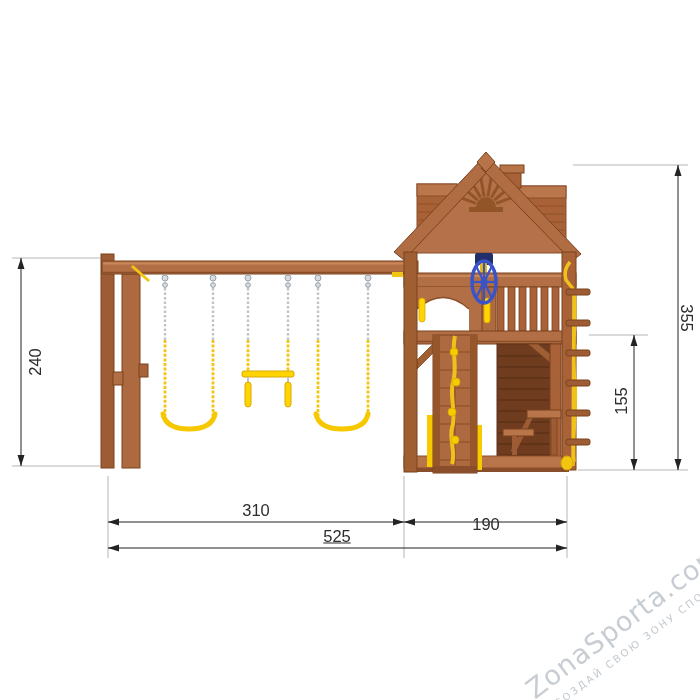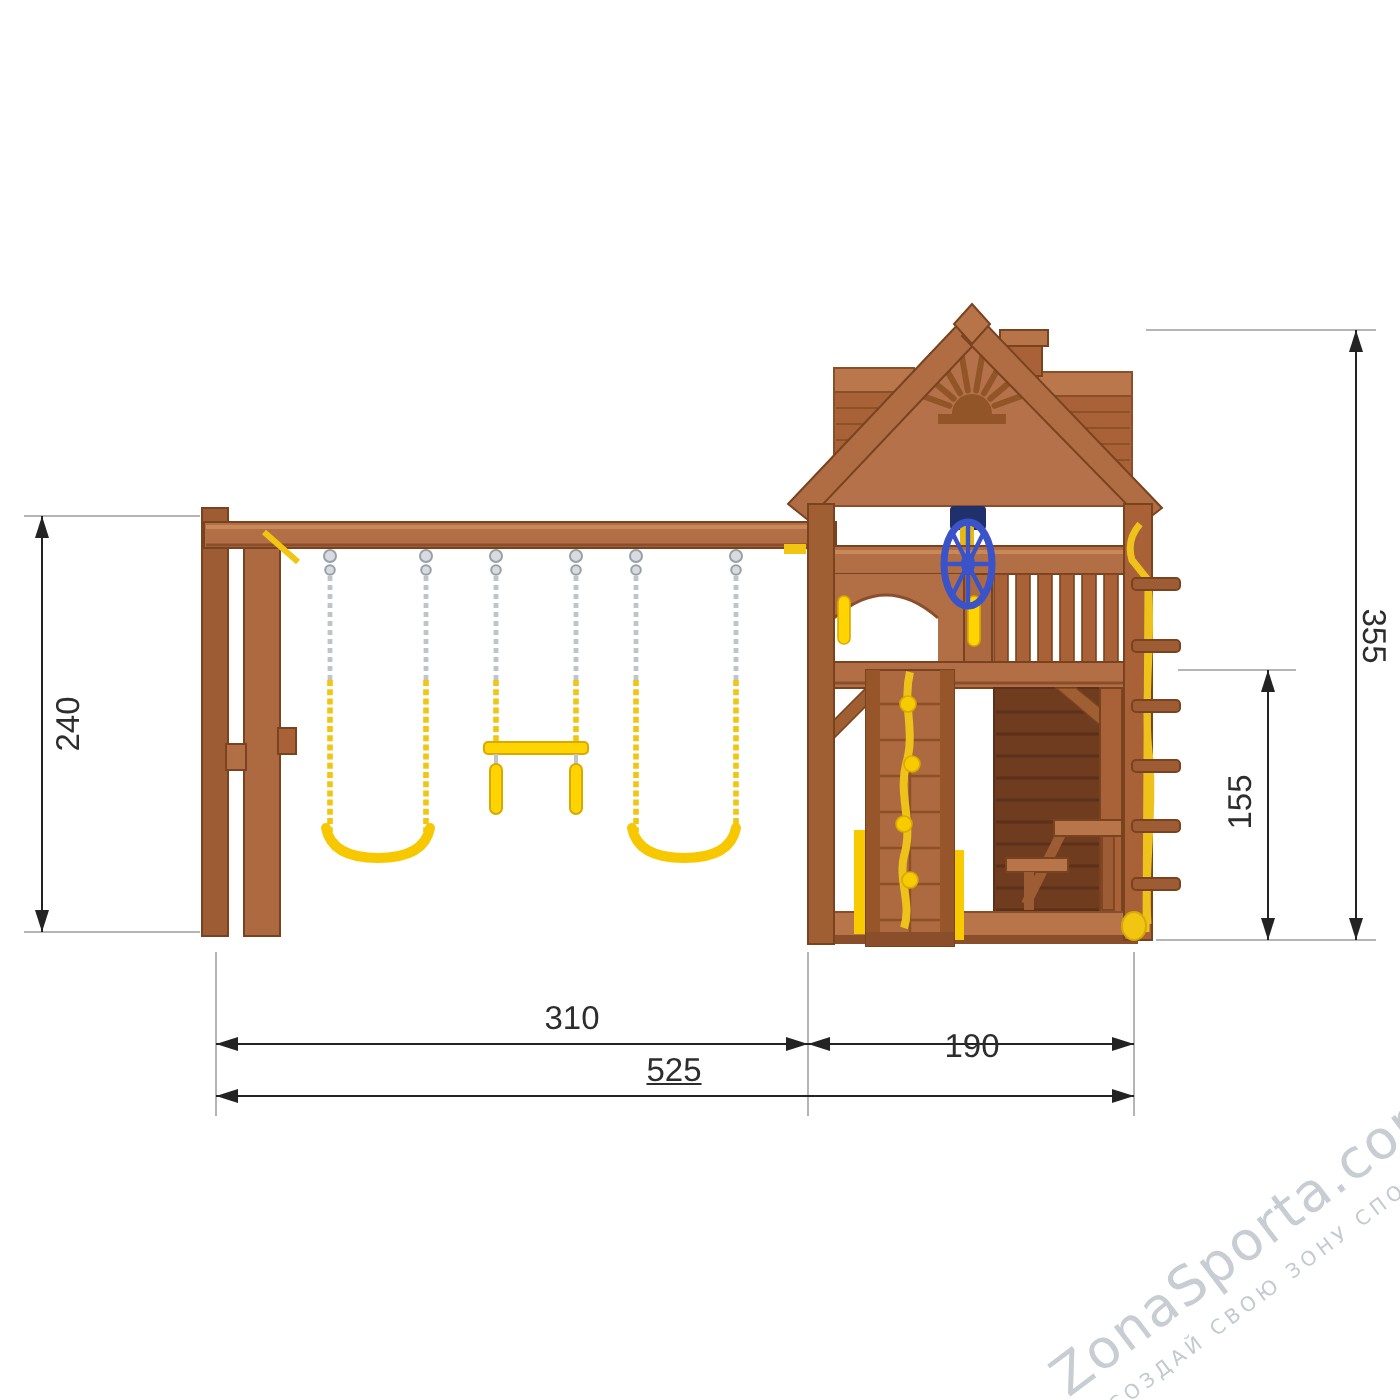--- a/index.html
+++ b/index.html
@@ -296,21 +296,21 @@
       <polygon points="567,522 556,518.5 556,525.5"></polygon>
       <polygon points="108,548 119,544.5 119,551.5"></polygon>
       <polygon points="567,548 556,544.5 556,551.5"></polygon>
     </g>
   </g>
 </svg>
 
   <div class="dim-label rot-ccw" style="left:35px;top:362px;">240</div>
   <div class="dim-label rot-cw" style="left:686px;top:318px;">355</div>
   <div class="dim-label rot-ccw" style="left:621px;top:401px;">155</div>
-  <div class="dim-label" style="left:256px;top:510px;margin-left:30px;">310</div>
+  <div class="dim-label" style="left:256px;top:510px;">310</div>
   <div class="dim-label" style="left:486px;top:524px;">190</div>
   <div class="dim-label" style="left:337px;top:536px;text-decoration:underline;">525</div>
 
   <div class="watermark">
     <div class="brand">ZonaSporta.com</div>
     <div class="tagline">СОЗДАЙ СВОЮ ЗОНУ СПОРТА</div>
   </div>
 
 </div>
 

